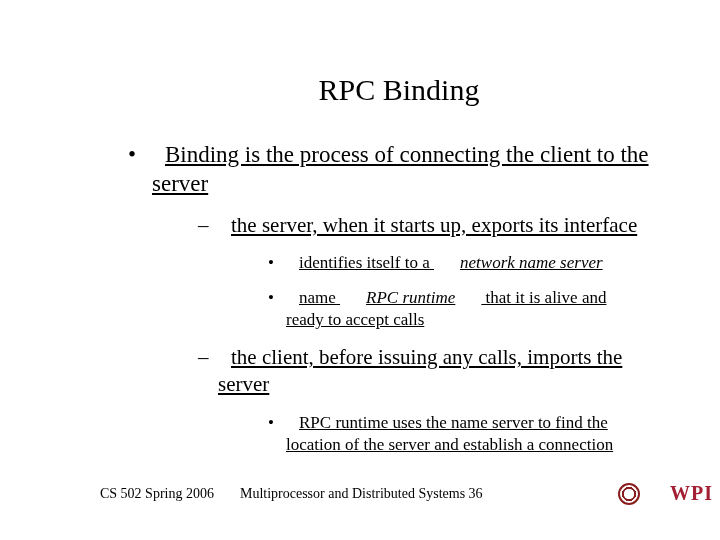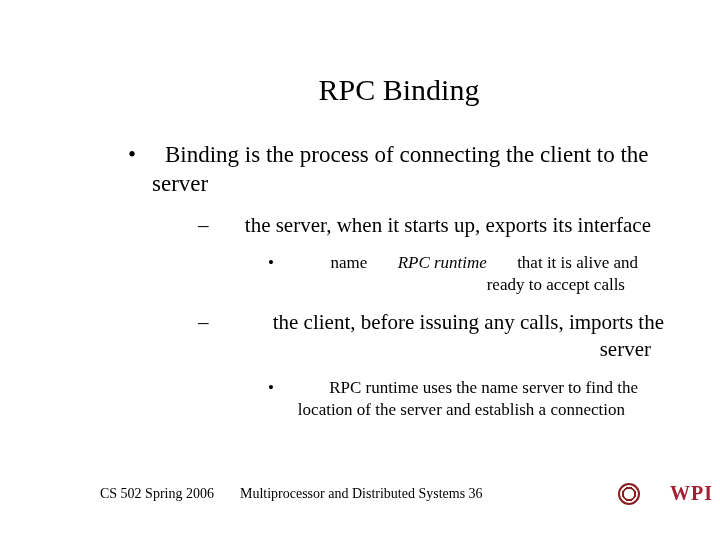--- a/index.html
+++ b/index.html
@@ -18,36 +18,37 @@
   }
   .title {
     text-align: center;
     font-size: 30px;
     font-weight: normal;
     margin-bottom: 34px;
     margin-top: 4px;
   }
   .content {
     padding-left: 20px;
+    text-decoration: underline;
   }
   ul.l1 { list-style: none; }
   ul.l1 > li {
     font-size: 23px;
     line-height: 1.25;
     margin-bottom: 8px;
     position: relative;
     padding-left: 24px;
   }
   ul.l1 > li::before {
     content: "•";
     position: absolute;
     left: 0;
     top: 0;
   }
-  ul.l2 { list-style: none; margin-top: 8px; padding-left: 20px; text-align: right; }
+  ul.l2 { list-style: none; margin-top: 8px; padding-left: 20px; }
   ul.l2 > li {
     font-size: 21px;
     line-height: 1.3;
     margin-bottom: 4px;
     position: relative;
     padding-left: 20px;
   }
   ul.l2 > li::before {
     content: "–";
     position: absolute;
@@ -106,20 +107,23 @@
 
   <div class="content">
     <ul class="l1">
       <li>
         <span>Binding is the process of connecting the client to the server</span>
         <ul class="l2">
           <li>
             <span>the server, when it starts up, exports its interface</span>
             <ul class="l3">
               <li>
+                <span>identifies itself to a </span><span class="italic">network name server</span>
+              </li>
+              <li>
                 <span>name </span><span class="italic">RPC runtime</span><span> that it is alive and ready to accept calls</span>
               </li>
             </ul>
           </li>
           <li>
             <span>the client, before issuing any calls, imports the server</span>
             <ul class="l3">
               <li>
                 <span>RPC runtime uses the name server to find the location of the server and establish a connection</span>
               </li>

